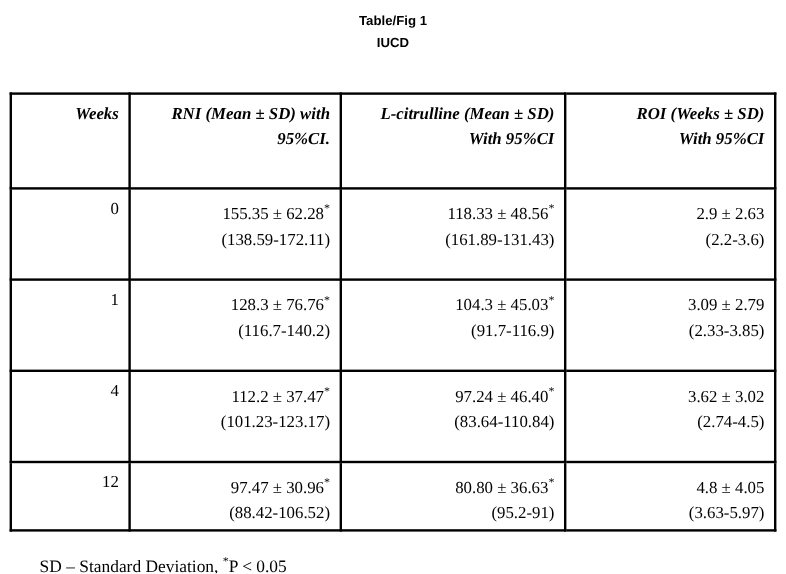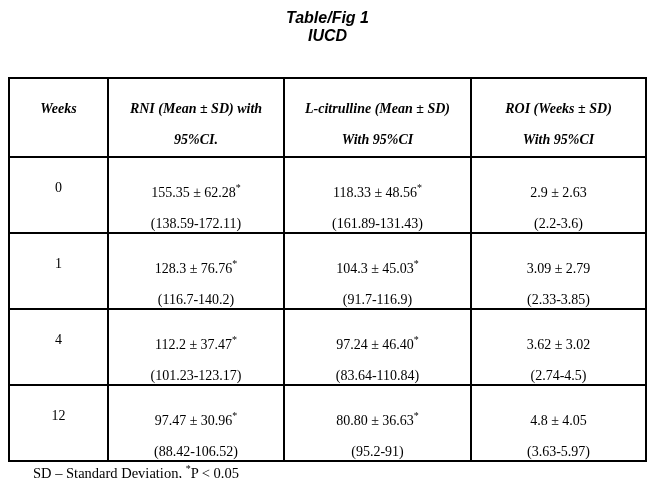--- a/index.html
+++ b/index.html
@@ -9,44 +9,43 @@
     height: 478px;
     background: #ffffff;
     color: #000000;
     overflow: hidden;
   }
   .title-block {
     padding-top: 9px;
     text-align: center;
     font-family: "Liberation Sans", sans-serif;
     font-weight: bold;
-    font-size: 16px;
+    font-size: 11px;
     line-height: 18px;
-    font-style: italic;
   }
   .data-table {
     position: absolute;
     left: 8px;
     top: 77px;
     width: 637px;
     border-collapse: collapse;
     table-layout: fixed;
     font-family: "Liberation Serif", serif;
     font-size: 14px;
     color: #000000;
   }
   .data-table th, .data-table td {
     border: 2px solid #000000;
     vertical-align: top;
-    text-align: center;
-    padding: 21px 8px 0 8px;
+    text-align: right;
+    padding: 8px 8px 0 8px;
     font-weight: normal;
   }
   .line { line-height: 17px; white-space: nowrap; }
-  .line + .line { margin-top: 14px; }
+  .line + .line { margin-top: 4px; }
   th .line { font-weight: bold; font-style: italic; }
   .star { font-size: 10px; }
   .footnote {
     position: absolute;
     left: 33px;
     top: 460px;
     font-family: "Liberation Serif", serif;
     font-size: 14.5px;
     line-height: 17px;
     white-space: nowrap;

